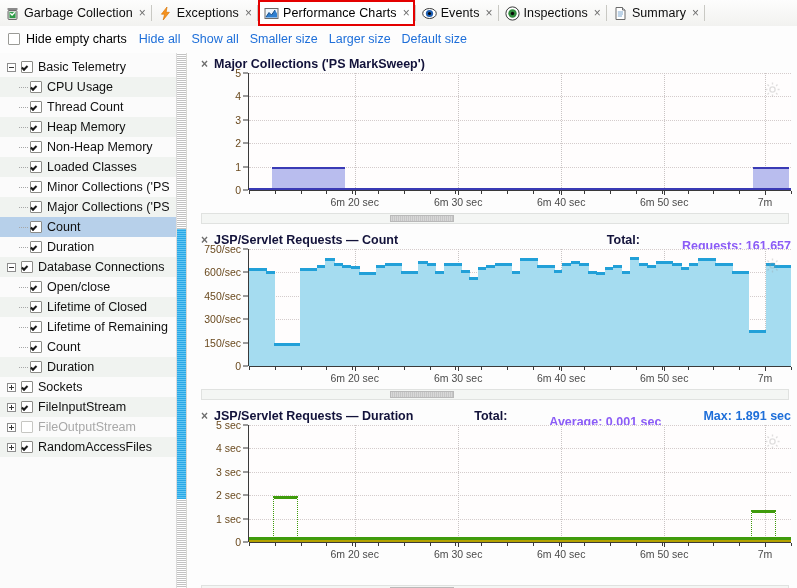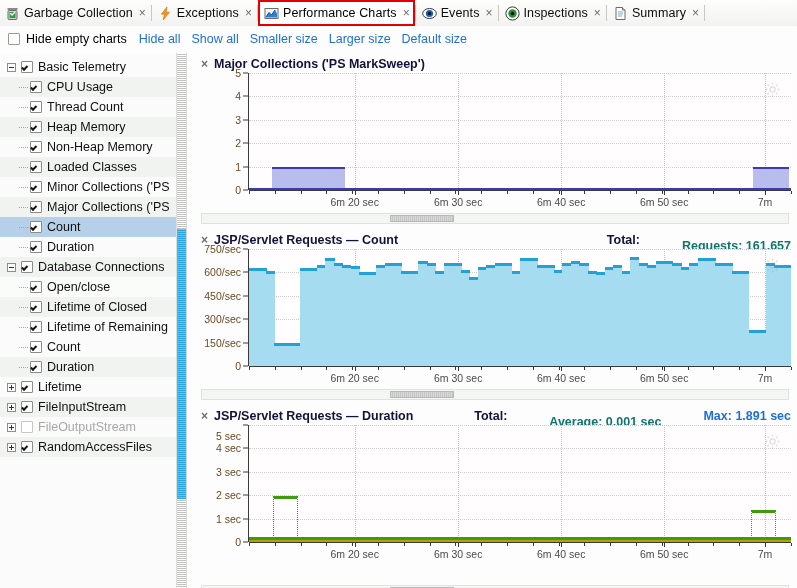--- a/index.html
+++ b/index.html
@@ -113,21 +113,21 @@
     position:absolute;left:14px;right:6px;top:0;height:18px;
     display:flex;align-items:center;
   }
   .closex{
     color:#6e6e6e;font-size:12px;margin-right:6px;line-height:12px;font-weight:bold;
   }
   .ctitle{font-size:12.5px;font-weight:bold;color:#12123a;white-space:nowrap;}
   .chead-right{margin-left:auto;display:flex;align-items:center;white-space:nowrap;gap:28px;}
   .chead-right span{font-size:12.5px;font-weight:bold;margin-left:14px;}
   .lbl-total{color:#12123a;}
-  .lbl-stat{color:#0f766e;margin-top:12px;}
+  .lbl-stat{color:#8b5cf6;margin-top:12px;}
   .lbl-max{color:#1e6fd9;}
 
   .plotwrap{position:absolute;left:0;right:6px;top:18px;}
   .yaxis{
     position:absolute;left:0;top:0;width:62px;
     font-size:10.5px;color:#6a4a1f;
   }
   .ylab{position:absolute;right:8px;transform:translateY(-50%);white-space:nowrap;}
   .ytick{position:absolute;right:1px;width:5px;height:1px;background:#3a3a3a;transform:translateY(-50%);}
   .yline{position:absolute;left:61px;top:0;bottom:0;width:1px;background:#3a3a3a;}
@@ -313,21 +313,21 @@
           <span class="rlabel">Count</span>
         </div>
         <div class="row ind1 alt">
           <span class="dotline"></span>
           <span class="tcb on"></span>
           <span class="rlabel">Duration</span>
         </div>
         <div class="row ind0">
           <span class="twisty plus"></span>
           <span class="tcb on"></span>
-          <span class="rlabel">Lifetime</span>
+          <span class="rlabel">Sockets</span>
         </div>
         <div class="row ind0 alt">
           <span class="twisty plus"></span>
           <span class="tcb on"></span>
           <span class="rlabel">FileInputStream</span>
         </div>
         <div class="row ind0 dis">
           <span class="twisty plus"></span>
           <span class="tcb off"></span>
           <span class="rlabel">FileOutputStream</span>
@@ -590,21 +590,21 @@
             <div class="ylab" style="top: 117px;">0</div>
             <div class="ytick" style="top: 117px;"></div>
             <div class="ylab" style="top: 93.6px;">1 sec</div>
             <div class="ytick" style="top: 93.6px;"></div>
             <div class="ylab" style="top: 70.2px;">2 sec</div>
             <div class="ytick" style="top: 70.2px;"></div>
             <div class="ylab" style="top: 46.8px;">3 sec</div>
             <div class="ytick" style="top: 46.8px;"></div>
             <div class="ylab" style="top: 23.4px;">4 sec</div>
             <div class="ytick" style="top: 23.4px;"></div>
-            <div class="ylab" style="top: 11px;">5 sec</div>
+            <div class="ylab" style="top: 0px;">5 sec</div>
             <div class="ytick" style="top: 0px;"></div>
           </div>
           <div class="plot" style="height: 117px;">
             <div class="grid-h" style="top: 93.6px;"></div>
             <div class="grid-h" style="top: 70.2px;"></div>
             <div class="grid-h" style="top: 46.8px;"></div>
             <div class="grid-h" style="top: 23.4px;"></div>
             <div class="grid-h" style="top: 0px;"></div>
             <div class="grid-v" style="left: 19.5%;"></div>
             <div class="grid-v" style="left: 38.6%;"></div>

